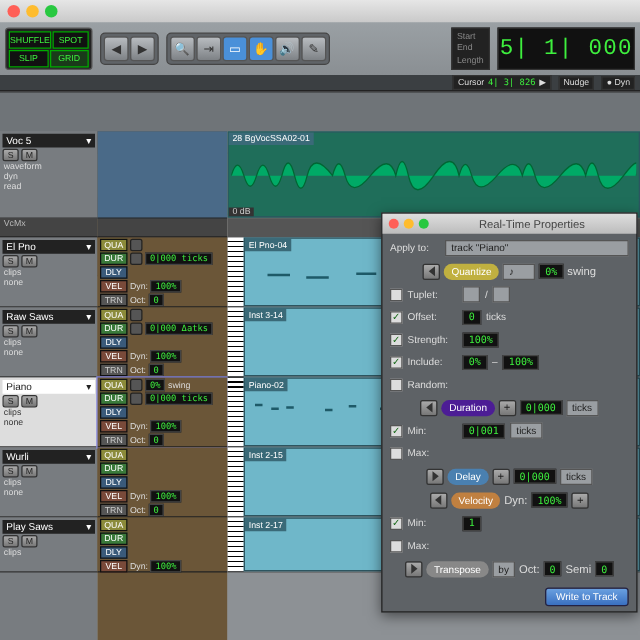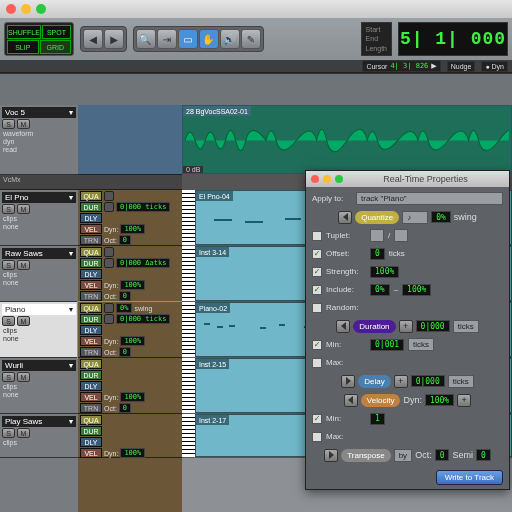--- a/index.html
+++ b/index.html
@@ -13,21 +13,21 @@
 
   
   .toolbar { height:42px; background:linear-gradient(#9aa0a4,#8a8f93); padding:3px 4px; display:flex; gap:6px; align-items:center; }
   .tb-group { background:#606468; border:1px solid #444; border-radius:4px; padding:2px; display:flex; gap:1px; }
   .tb-btn { width:20px; height:20px; background:linear-gradient(#b8bcc0,#7e8286); border:1px solid #555; border-radius:3px; display:flex; align-items:center; justify-content:center; font-size:10px; color:#333; }
   .tb-btn.active { background:#4a90d9; color:#fff; }
   .mode-box { width:70px; height:34px; background:#222; border:1px solid #555; border-radius:3px; padding:2px; display:flex; flex-direction:column; gap:1px; }
   .mode-row { display:flex; gap:1px; }
   .mode-cell { flex:1; height:14px; background:#111; border:1px solid #0a0; color:#3ef03e; font-size:7px; display:flex; align-items:center; justify-content:center; }
   .mode-cell.sel { background:#1a3a1a; }
-  .counter { height:34px; width:110px; background:#111; border:1px solid #333; display:flex; align-items:center; justify-content:center; color:#3ef03e; font-family: "Courier New", monospace; font-size:18px; letter-spacing:1px;font-weight:bold; }
+  .counter { height:34px; width:110px; background:#111; border:1px solid #333; display:flex; align-items:center; justify-content:center; color:#3ef03e; font-family: "Courier New", monospace; font-size:18px; letter-spacing:1px; }
   .counter-labels { height:34px; background:#222; border:1px solid #333; padding:2px 4px; display:flex; flex-direction:column; justify-content:space-around; font-size:7px; color:#888; }
   .cursor-box { background:#222; border:1px solid #333; padding:1px 3px; font-size:7px; display:flex; align-items:center; gap:3px; }
   .cursor-box .v{ color:#3ef03e; font-family:monospace; }
 
   
   .rulers { background:#6f7478; border-top:1px solid #333; border-bottom:1px solid #333; }
   .ruler-row { height:14px; display:flex; align-items:center; border-bottom:1px solid #555;margin-top:35px; }
   .ruler-label { width:78px; padding:0 3px; font-size:8px; color:#222; background:#7a7f83; border-right:1px solid #444; height:100%; display:flex; align-items:center; }
   .ruler-track { flex:1; position:relative; font-size:7px; color:#eee; }
   .ruler-track.bb{ background:#6a8a5a; }

